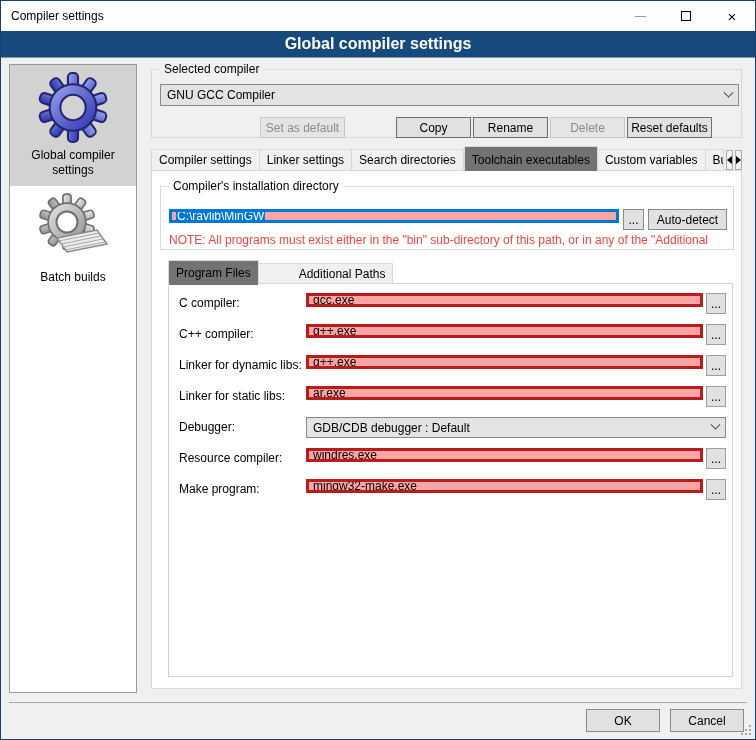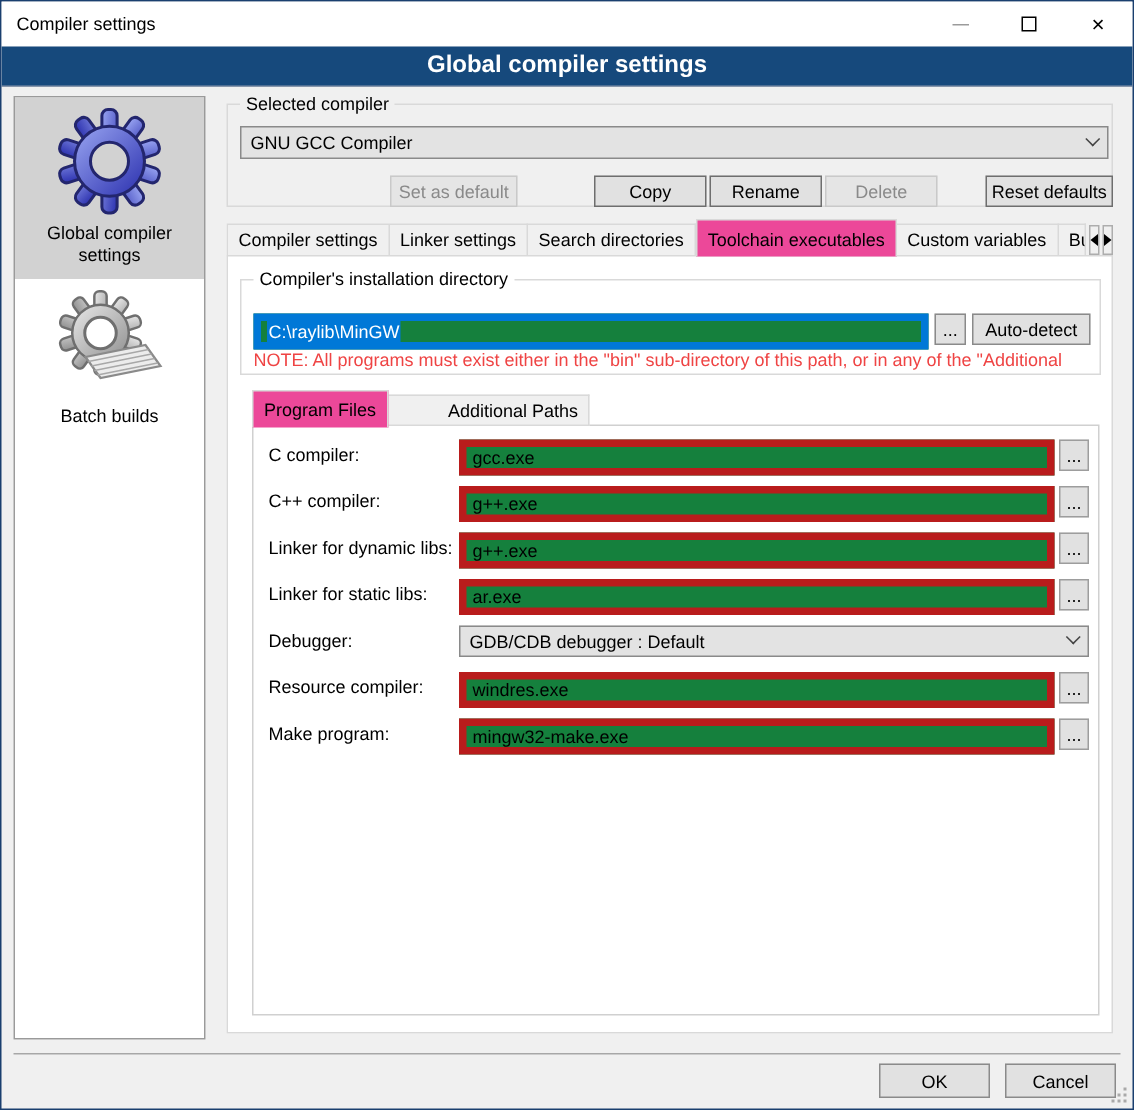--- a/index.html
+++ b/index.html
@@ -40,32 +40,32 @@
   
   .btn{ position:absolute; height:21px; background:#e1e1e1; border:1px solid #6e6e6e;
         display:flex; align-items:center; justify-content:center; font-size:12px; cursor:default; }
   .btn.disabled{ color:#8a8a8a; border-color:#c9c9c9; background:#e5e5e5; }
 
   
   .combo{ position:absolute; height:22px; background:#e3e3e3; border:1px solid #8a8a8a;
           display:flex; align-items:center; padding:0 6px; }
   .combo .chev{ margin-left:auto; width:7px; height:7px; border-right:1.6px solid #444;
                 border-bottom:1.6px solid #444; transform:rotate(45deg) translate(-2px,-2px); }
-  .textbox{ position:absolute; height:24px; background:#15803d; border:5px solid #b91c1c;
+  .textbox{ position:absolute; height:14px; background:#fca5a5; border:3px solid #b91c1c;
             display:flex; align-items:center; padding:0 4px; overflow:hidden; white-space:nowrap; }
   .textbox.focused{ border-color:#0078d7; }
   .sel{ background:#0078d7; color:#fff; padding:0 1px; }
 
   
   .tabstrip{ position:absolute; left:150px; top:144px; width:591px; height:26px;
              display:flex; align-items:flex-end; overflow:hidden; }
   .tab{ height:22px; border:1px solid #d9d9d9; border-left-width:0; background:#f0f0f0;
         display:flex; align-items:center; padding:0 7px; white-space:nowrap; cursor:default; }
   .tab:first-child{ border-left-width:1px; }
-  .tab.active{ height:26px; background:#ec4899; border-left-width:1px; border-bottom:none;
+  .tab.active{ height:26px; background:#737373; border-left-width:1px; border-bottom:none;
                margin-bottom:-1px; z-index:3; position:relative; }
   .tab.clipped{ width:36px; overflow:hidden; padding-right:0; }
   .tab-arrow{ width:15px; height:20px; margin-left:2px; background:#f0f0f0; border:1px solid #adadad;
               display:flex; align-items:center; justify-content:center; }
   .tri-left{ width:0; height:0; border-top:4px solid transparent; border-bottom:4px solid transparent;
              border-right:5px solid #000; }
   .tri-right{ width:0; height:0; border-top:4px solid transparent; border-bottom:4px solid transparent;
               border-left:5px solid #000; }
 
   .tabpage{ position:absolute; left:150px; top:169px; width:591px; height:519px;
@@ -165,21 +165,21 @@
   <div class="groupbox" style="left:150px; top:68px; width:591px; height:69px;">
     <span class="glabel">Selected compiler</span>
     <div class="combo" style="left:8px; right:2px; top:14px;gap:27px;">
       <span>GNU GCC Compiler</span>
       <span class="chev"></span>
     </div>
     <div class="btn disabled" style="left:108px; top:47px; width:85px;">Set as default</div>
     <div class="btn" style="left:244px; top:47px; width:75px;">Copy</div>
     <div class="btn" style="left:321px; top:47px; width:75px;">Rename</div>
     <div class="btn disabled" style="left:398px; top:47px; width:75px;">Delete</div>
-    <div class="btn" style="left:505px; top:47px; width:85px;">Reset defaults</div>
+    <div class="btn" style="left:475px; top:47px; width:85px;">Reset defaults</div>
   </div>
 
   <div class="tabstrip">
     <div class="tab">Compiler settings</div>
     <div class="tab">Linker settings</div>
     <div class="tab">Search directories</div>
     <div class="tab active">Toolchain executables</div>
     <div class="tab">Custom variables</div>
     <div class="tab clipped">Build</div>
     <div class="tab-arrow" style="margin-bottom:1px">

